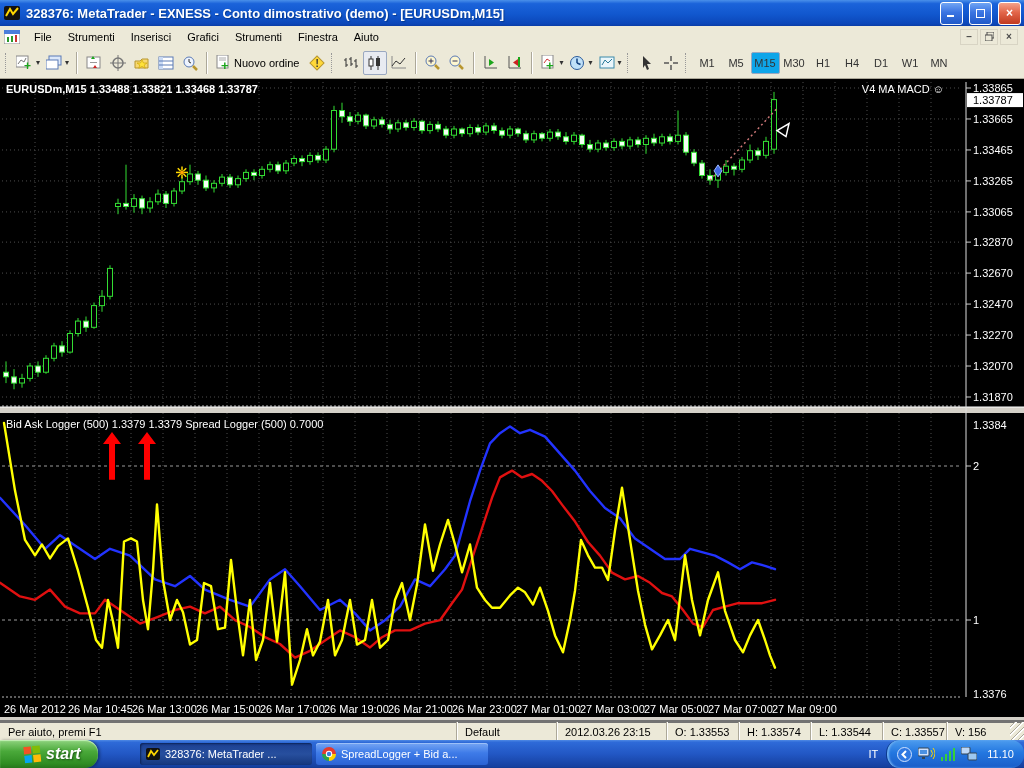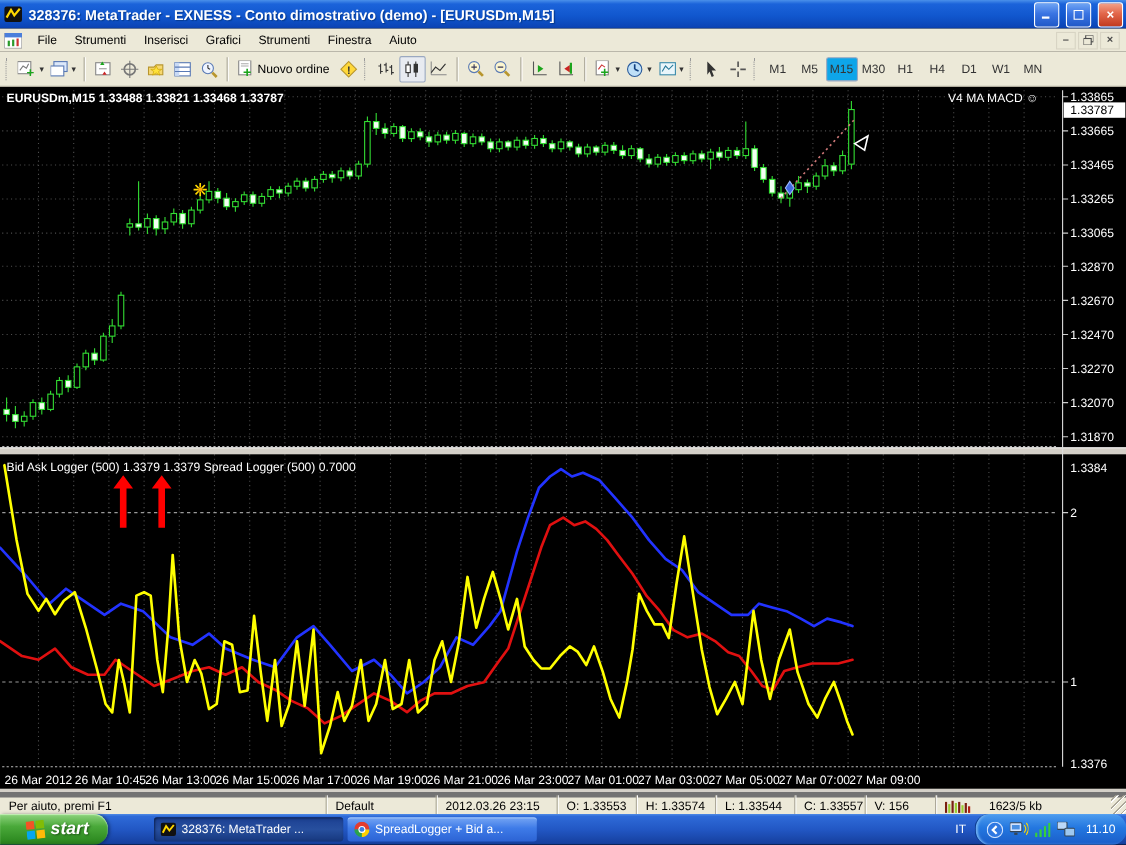--- a/index.html
+++ b/index.html
@@ -33,21 +33,21 @@
   .tsep{width:0;height:22px;border-left:1px solid #ACA899;border-right:1px solid #fff;margin:0 4px;}
   .tgrip{width:3px;height:20px;border-left:1px dotted #999;margin:0 4px 0 2px;}
   .tf{width:27px;height:20px;display:flex;align-items:center;justify-content:center;
     color:#333;border:1px solid transparent;border-radius:2px;}
   .tf.active{border:1px solid #9aa8c0;background:#0ea5e9;}
   .tlabel{color:#000;padding-right:3px;}
   
   #chart-svg{position:absolute;top:79px;left:0;}
   
   .statusbar{position:absolute;top:720px;left:0;width:1024px;height:20px;background:#ECE9D8;
-    border-top:5px solid #737373;display:flex;align-items:center;font-size:11px;color:#000;
+    border-top:3px solid #737373;display:flex;align-items:center;font-size:11px;color:#000;
     box-sizing:border-box;}
   .sseg{height:20px;display:flex;align-items:center;padding:0 8px;border-left:1px solid #ACA899;
     box-shadow:inset 1px 0 0 #fff;white-space:nowrap;box-sizing:border-box;}
   .sseg.first{border-left:none;box-shadow:none;flex:1;}
   .grip{width:14px;height:20px;background:
     repeating-linear-gradient(135deg,transparent 0 3px,#ACA899 3px 4px,#fff 4px 5px);}
   
   .taskbar{position:absolute;top:740px;left:0;width:1024px;height:28px;
     background:linear-gradient(180deg,#4f8ae5 0%,#2e6ad8 8%,#2257c4 50%,#16409f 95%,#123a90 100%);
     display:flex;align-items:center;}
@@ -641,33 +641,20 @@
 
   <div class="statusbar">
     <span class="sseg first">Per aiuto, premi F1</span>
     <span class="sseg" style="width:100px">Default</span>
     <span class="sseg" style="width:110px">2012.03.26 23:15</span>
     <span class="sseg" style="width:72px">O: 1.33553</span>
     <span class="sseg" style="width:72px">H: 1.33574</span>
     <span class="sseg" style="width:72px">L: 1.33544</span>
     <span class="sseg" style="width:64px">C: 1.33557</span>
     <span class="sseg" style="width:64px">V: 156</span>
-    <span class="sseg" style="width:160px">
-      <svg width="26" height="12" viewBox="0 0 26 12">
-          <rect x="0" y="2" width="2" height="10" fill="#7a1f10"></rect>
-          <rect x="3" y="4" width="2" height="8" fill="#9acd32"></rect>
-          <rect x="6" y="1" width="2" height="11" fill="#7a1f10"></rect>
-          <rect x="9" y="3" width="2" height="9" fill="#9acd32"></rect>
-          <rect x="12" y="2" width="2" height="10" fill="#7a1f10"></rect>
-          <rect x="15" y="5" width="2" height="7" fill="#9acd32"></rect>
-          <rect x="18" y="3" width="2" height="9" fill="#7a1f10"></rect>
-          <rect x="21" y="6" width="2" height="6" fill="#b22212"></rect>
-        </svg>
-      <span style="margin-left:14px">1623/5 kb</span>
-    </span>
     <span class="grip"></span>
   </div>
 
   <div class="taskbar">
     <span class="startbtn">
       <svg width="17" height="17" viewBox="0 0 17 17" style="transform:rotate(-6deg)">
           <rect x="0" y="0" width="7.5" height="7.5" fill="#f35325"></rect>
           <rect x="9" y="0" width="7.5" height="7.5" fill="#81bc06"></rect>
           <rect x="0" y="9" width="7.5" height="7.5" fill="#05a6f0"></rect>
           <rect x="9" y="9" width="7.5" height="7.5" fill="#ffba08"></rect>

